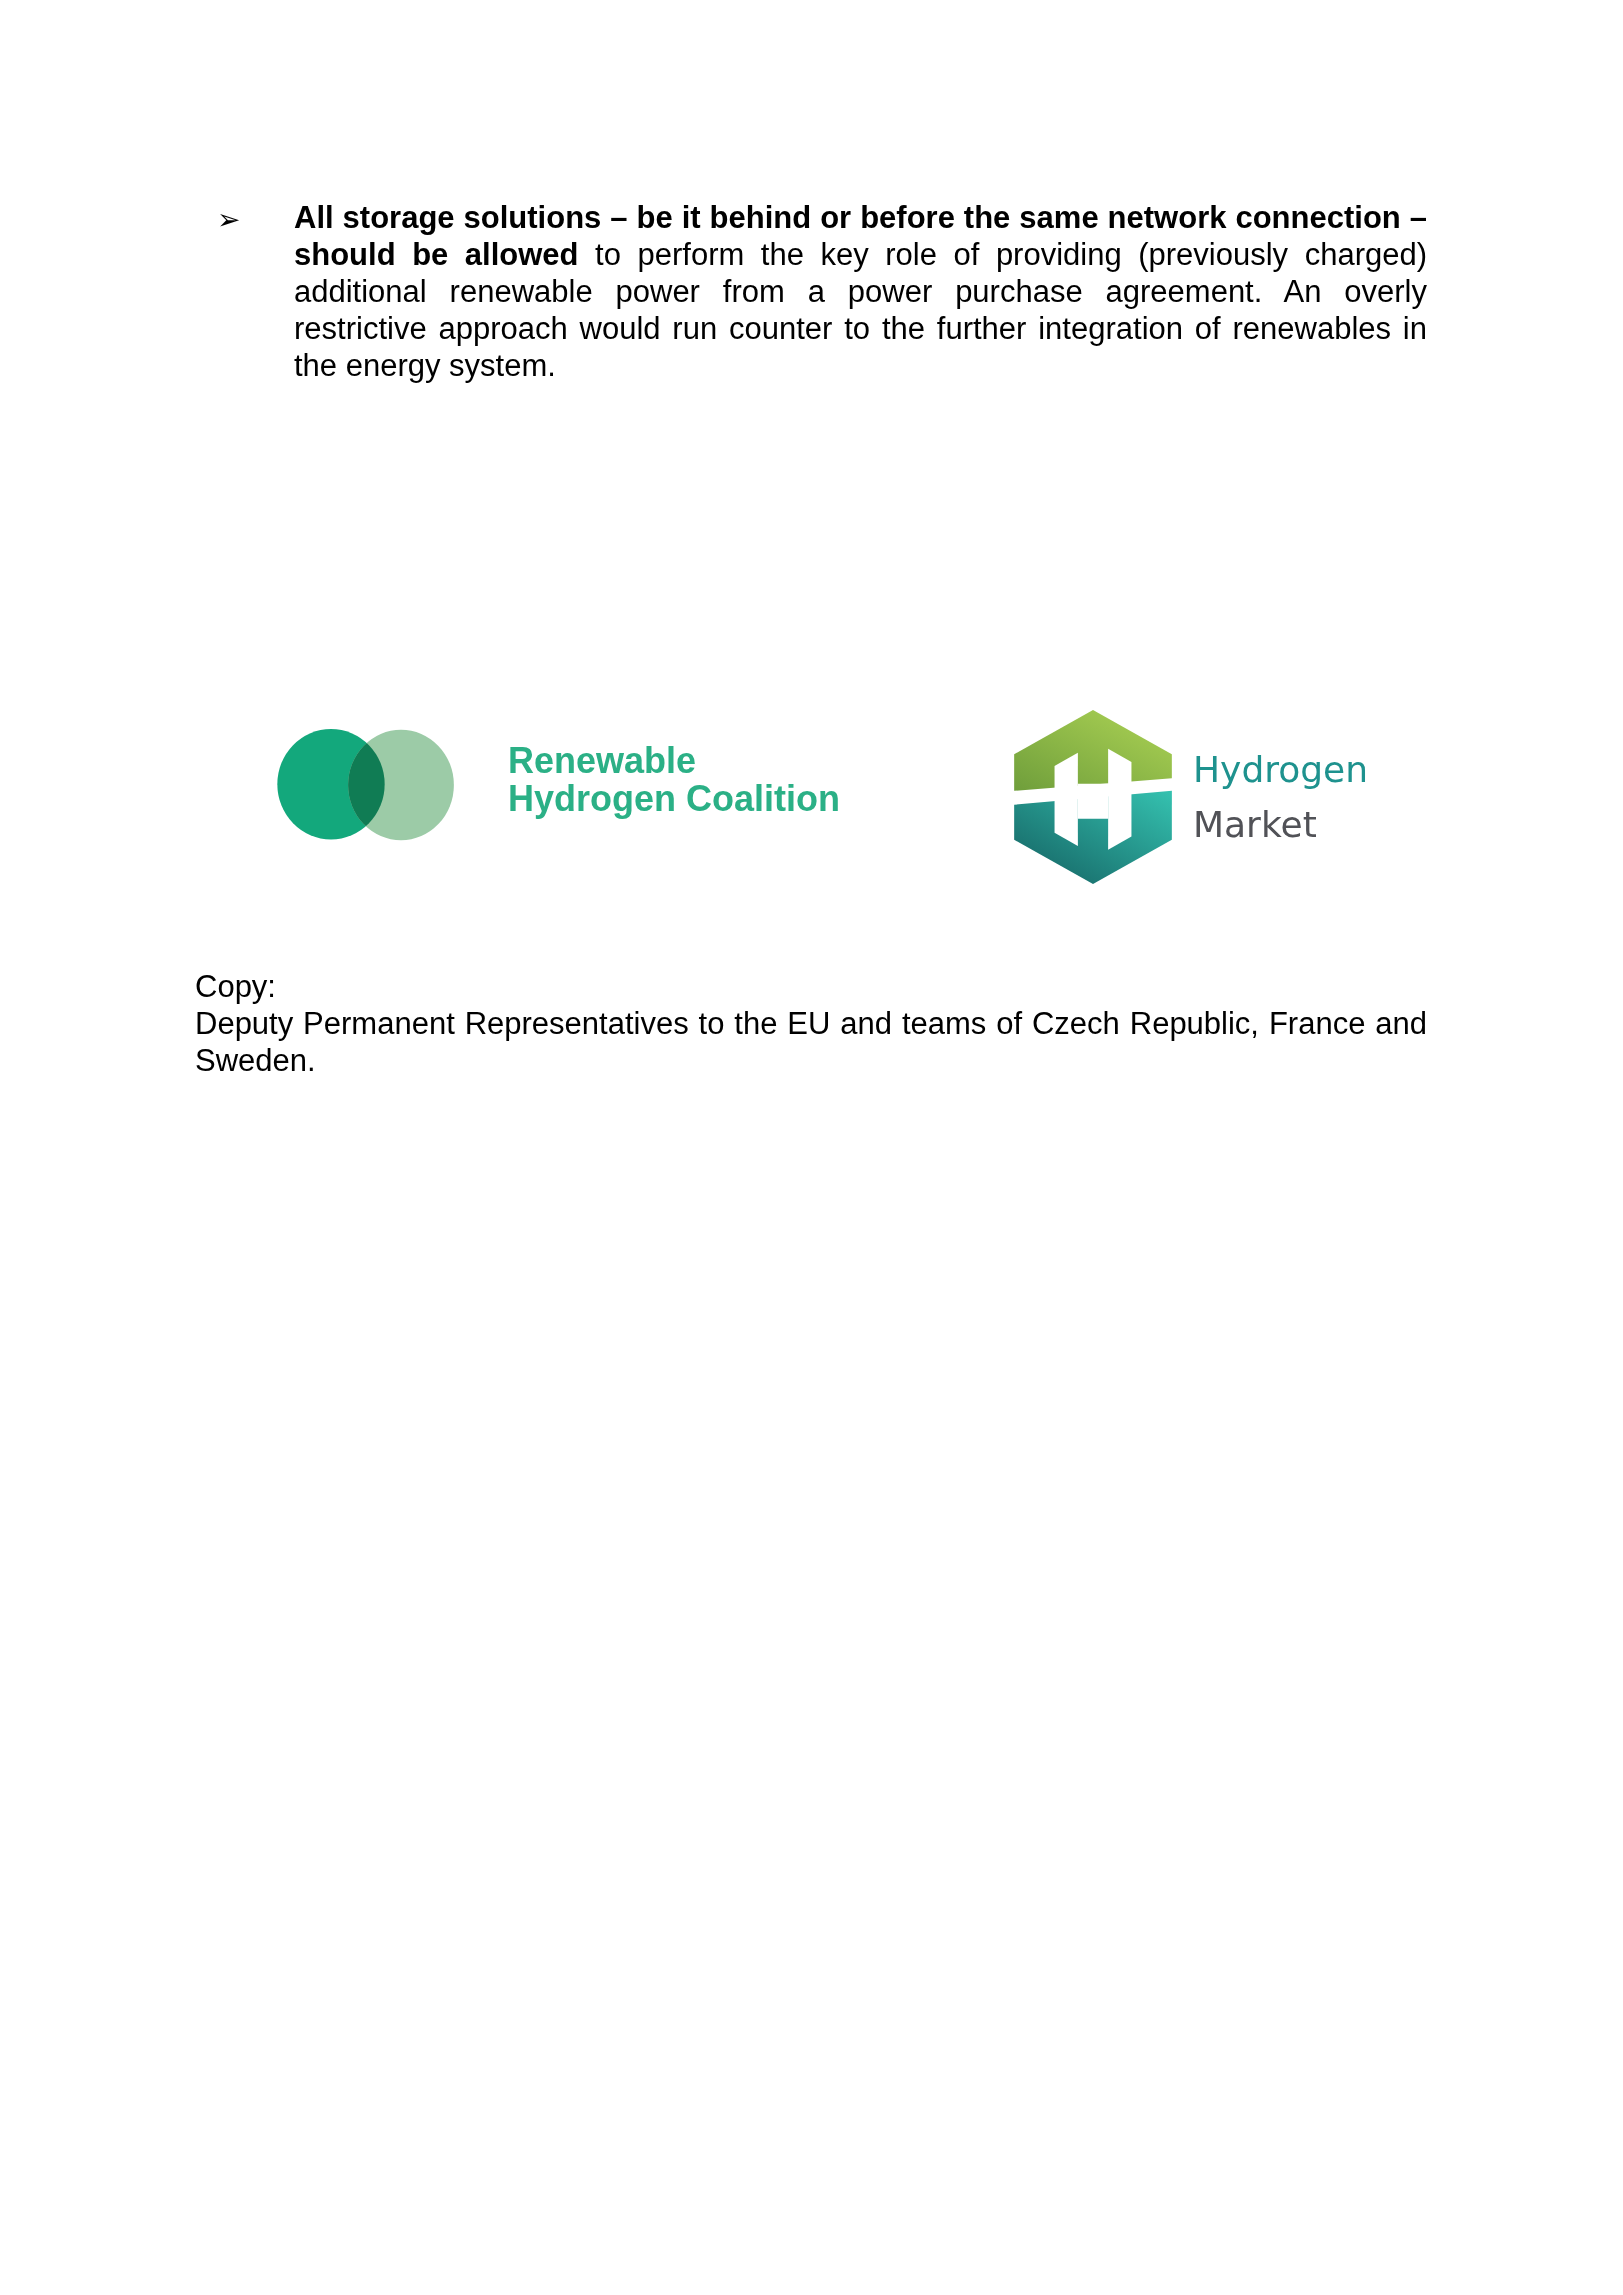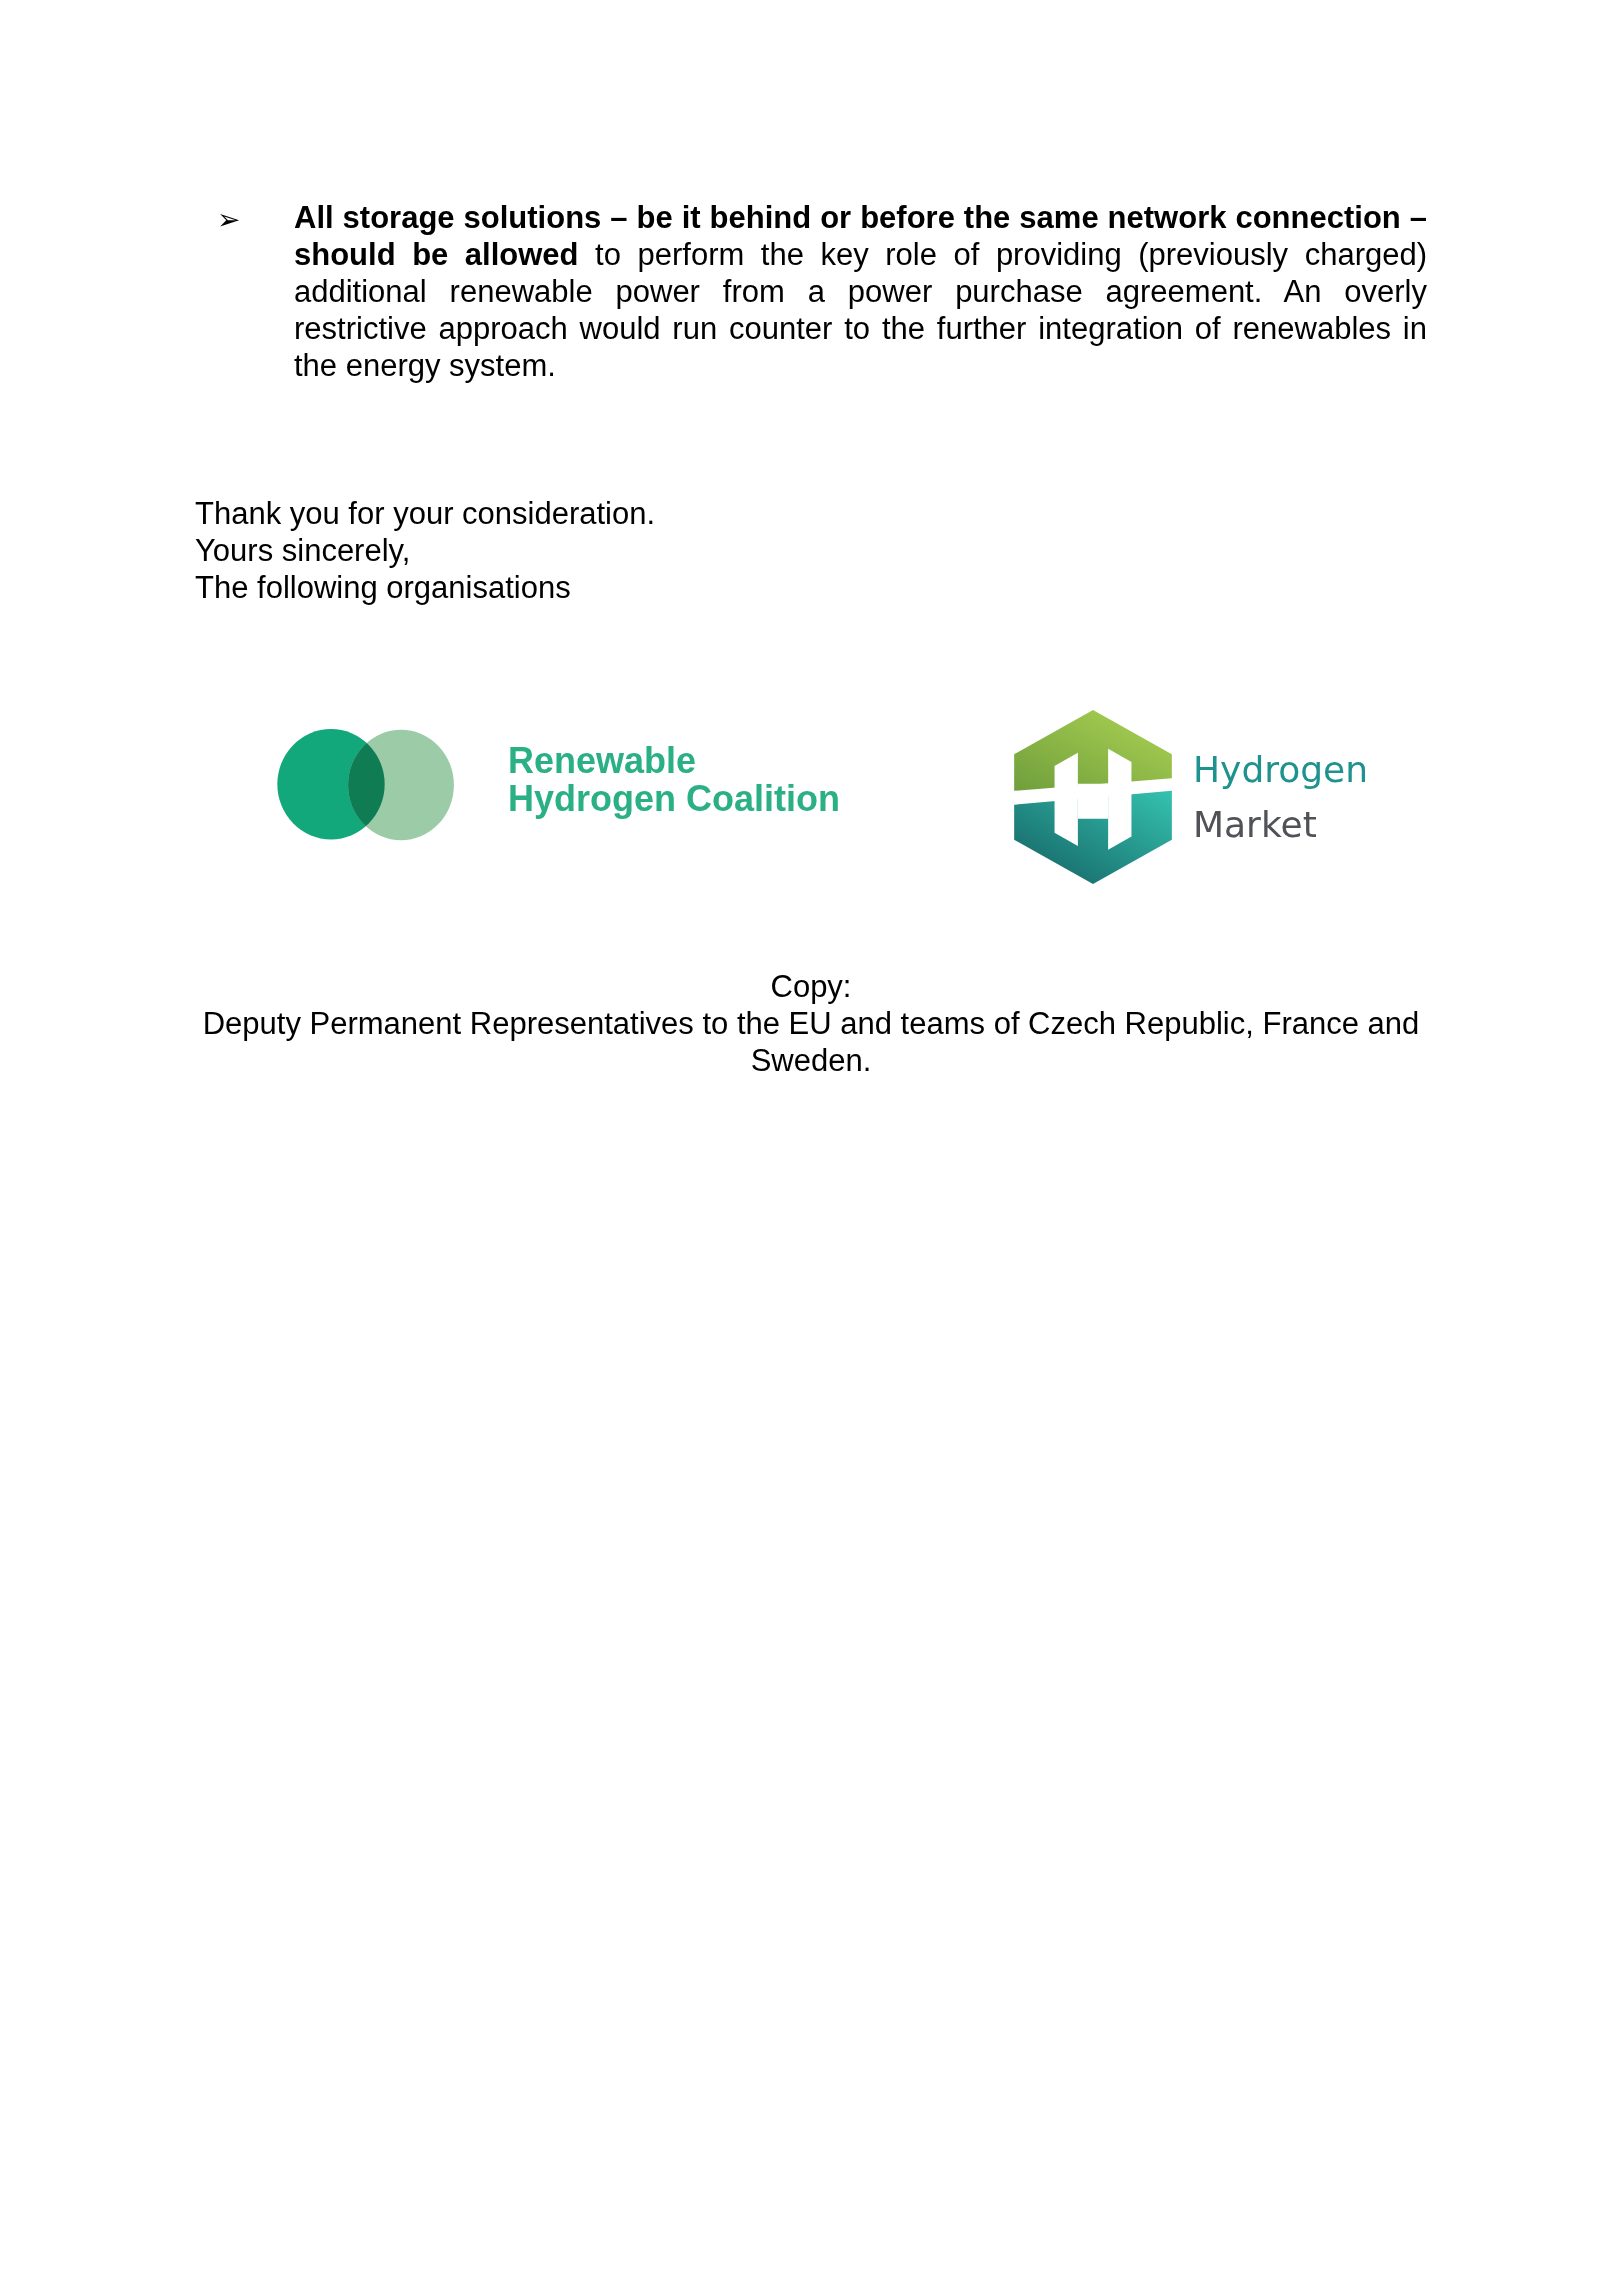--- a/index.html
+++ b/index.html
@@ -38,40 +38,35 @@
   .he-mark { position: absolute; left: 1014px; top: 710px; width: 158px; height: 174px; }
   .he-text {
     position: absolute; left: 1193px; top: 742px;
     font-family: "DejaVu Sans", sans-serif;
     font-size: 36px; line-height: 55px; white-space: nowrap;
   }
   .he-line1 { color: #1e928e; }
   .he-line2 { color: #515257; }
 
   .copy-block { position: absolute; left: 195px; top: 968px; width: 1232px; }
-  .copy-block p { margin: 0; text-align: center; }
+  .copy-block p { margin: 0; }
 </style>
 </head>
 <body>
 
 <div class="page">
 
   <div class="bullet-item body-text">
     <span class="bullet-marker">➢</span>
     <div class="bullet-body justify">
       <b>All storage solutions – be it behind or before the same network connection – should be allowed</b><span> to perform the key role of providing (previously charged) additional renewable power from a power purchase agreement. An overly restrictive approach would run counter to the further integration of renewables in the energy system.</span>
     </div>
   </div>
 
 
-  <div class="closing body-text">
-    <div>Thank you for your consideration.</div>
-    <div>Yours sincerely,</div>
-    <div>The following organisations</div>
-  </div>
 
   <svg class="rhc-mark" viewBox="0 0 228 144">
     <defs>
       <clipPath id="rhcLeftClip">
         <ellipse cx="69" cy="71" rx="69" ry="71"></ellipse>
       </clipPath>
     </defs>
     <ellipse cx="69" cy="71" rx="69" ry="71" fill="#13a87c"></ellipse>
     <ellipse cx="159" cy="72" rx="68" ry="71" fill="#9ccba7"></ellipse>
     <g clip-path="url(#rhcLeftClip)">

